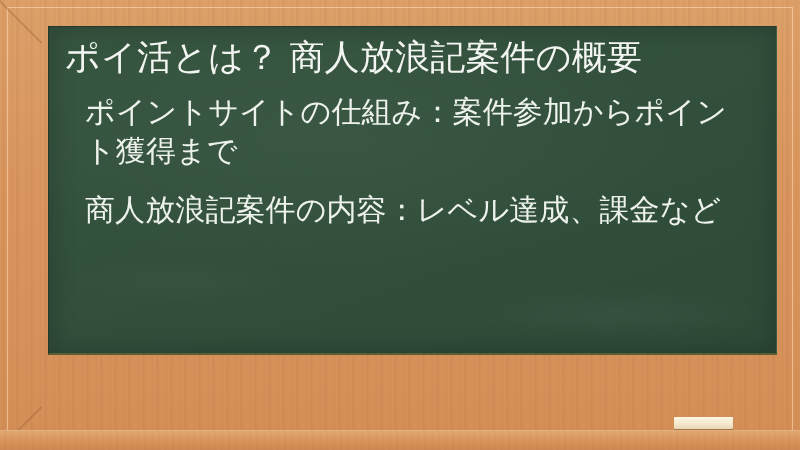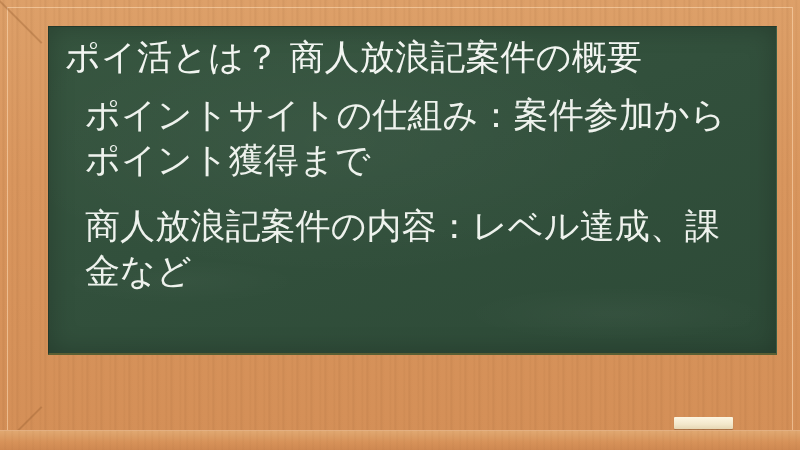--- a/index.html
+++ b/index.html
@@ -110,26 +110,27 @@
   }
 
   
   .bullets {
     list-style: none;
     margin: 14px 0 0 0;
     padding: 0 0 0 22px;
   }
   .bullet {
     color: #eef2ed;
-    font-size: 35px;
+    font-size: 30px;
     line-height: 1.30;
     font-weight: 400;
     letter-spacing: 0.1px;
     margin: 0 0 20px 0;
     max-width: 670px;
+    font-family: Liberation Serif, serif;
   }
   .bullet:last-child { margin-bottom: 0; }
 
   
   .chalk {
     position: absolute;
     left: 674px;
     top: 417px;
     width: 59px;
     height: 12px;

